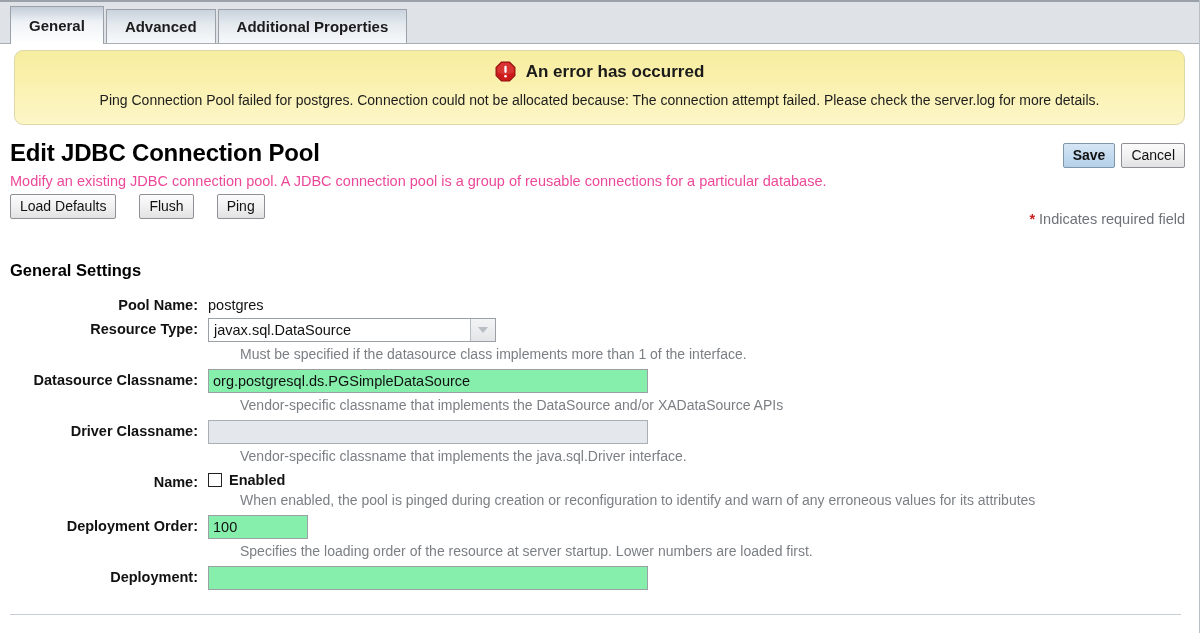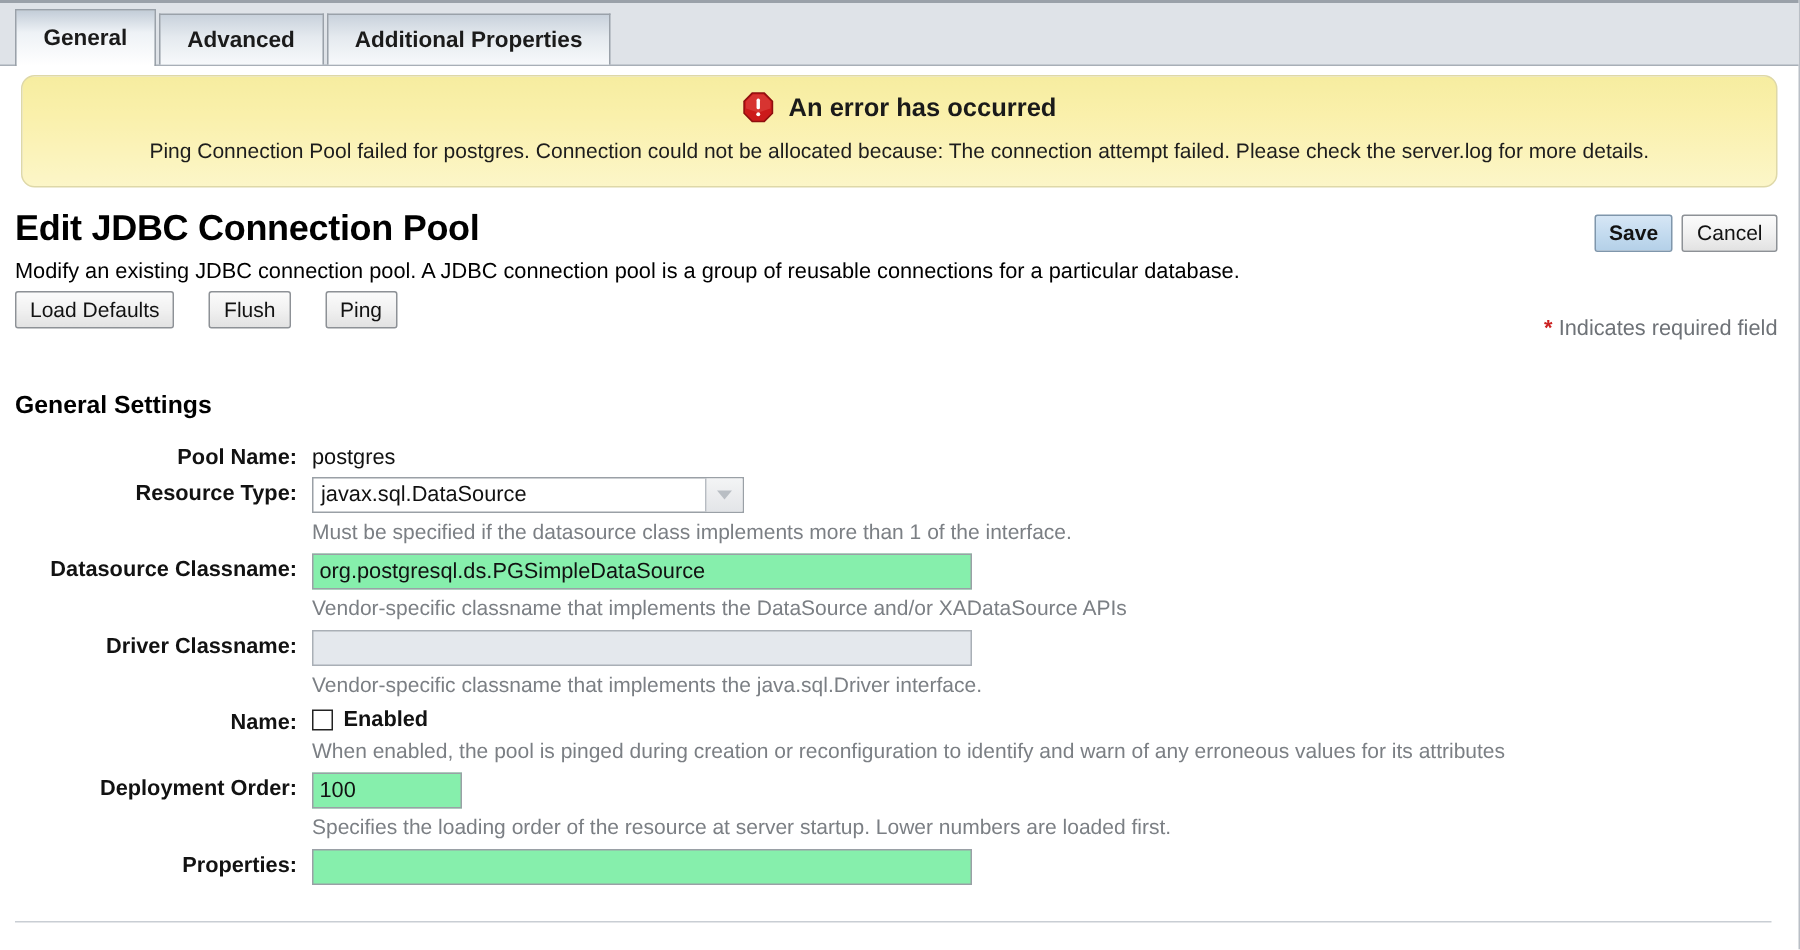--- a/index.html
+++ b/index.html
@@ -105,21 +105,21 @@
     margin-top: 14px;
   }
   h1.page-title {
     font-size: 24px;
     font-weight: bold;
     margin: 0 0 6px 0;
     color: #000;
     letter-spacing: -0.2px;
   }
   .subtitle {
-    color: #000000;
+    color: #ec4899;
     font-size: 14.5px;
     margin-bottom: 5px;
   }
   .btn-row {
     display: flex;
     gap: 23px;
   }
   .btn {
     font-family: "Liberation Sans", sans-serif;
     font-size: 14px;
@@ -191,20 +191,21 @@
   .static-val {
     font-size: 14.5px;
     color: #111;
     padding-top: 3px;
   }
   .hint {
     color: #7b7f84;
     font-size: 14px;
     margin-top: 3px;
     line-height: 1.35;
+    margin-left: 32px;
   }
   input.txt {
     font-family: "Liberation Sans", sans-serif;
     font-size: 14.5px;
     color: #111;
     padding: 2px 4px;
     border: 1px solid #9aa0a6;
     background: #86efac;
     box-sizing: border-box;
     height: 24px;
@@ -386,21 +387,21 @@
 
       <div class="row">
         <div class="lbl">Deployment Order:</div>
         <div class="fld">
           <input class="txt w100" type="text" value="100" style="">
           <div class="hint">Specifies the loading order of the resource at server startup. Lower numbers are loaded first.</div>
         </div>
       </div>
 
       <div class="row">
-        <div class="lbl">Properties:</div>
+        <div class="lbl">Deployment:</div>
         <div class="fld">
           <input class="txt w440" type="text" value="" style="">
         </div>
       </div>
 
       <div class="sp8"></div>
       <div class="divider"></div>
     </div>
   </div>
 </div>

